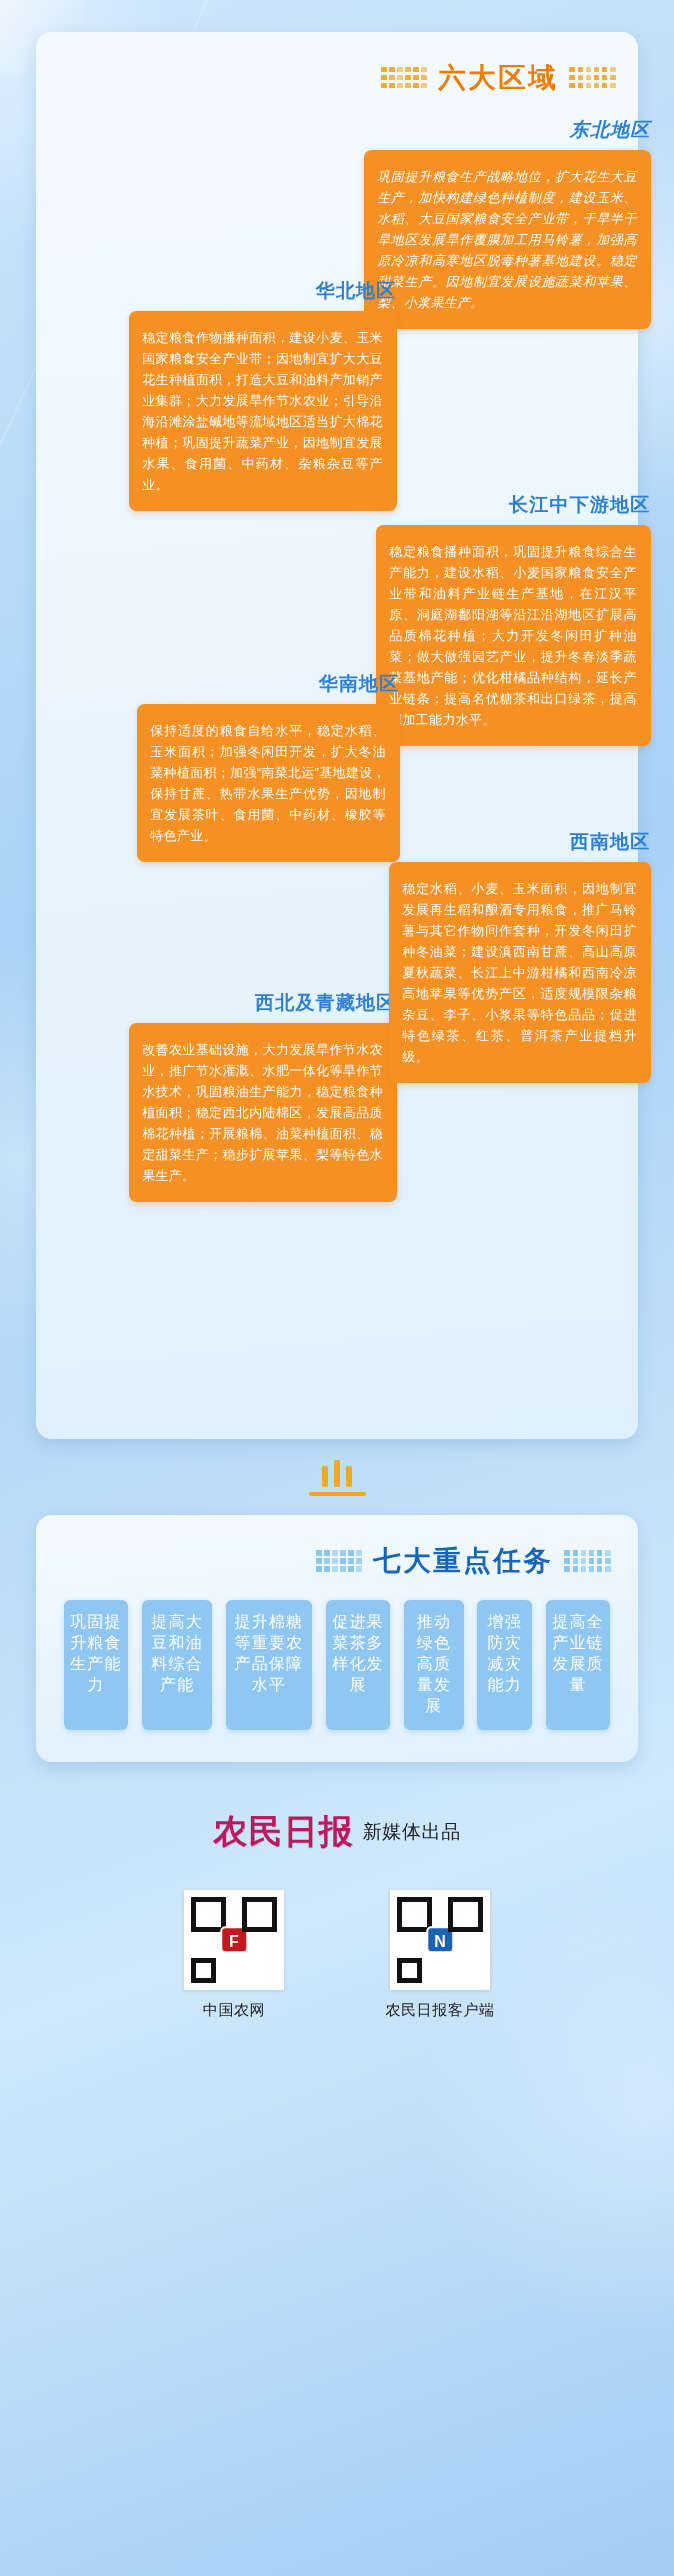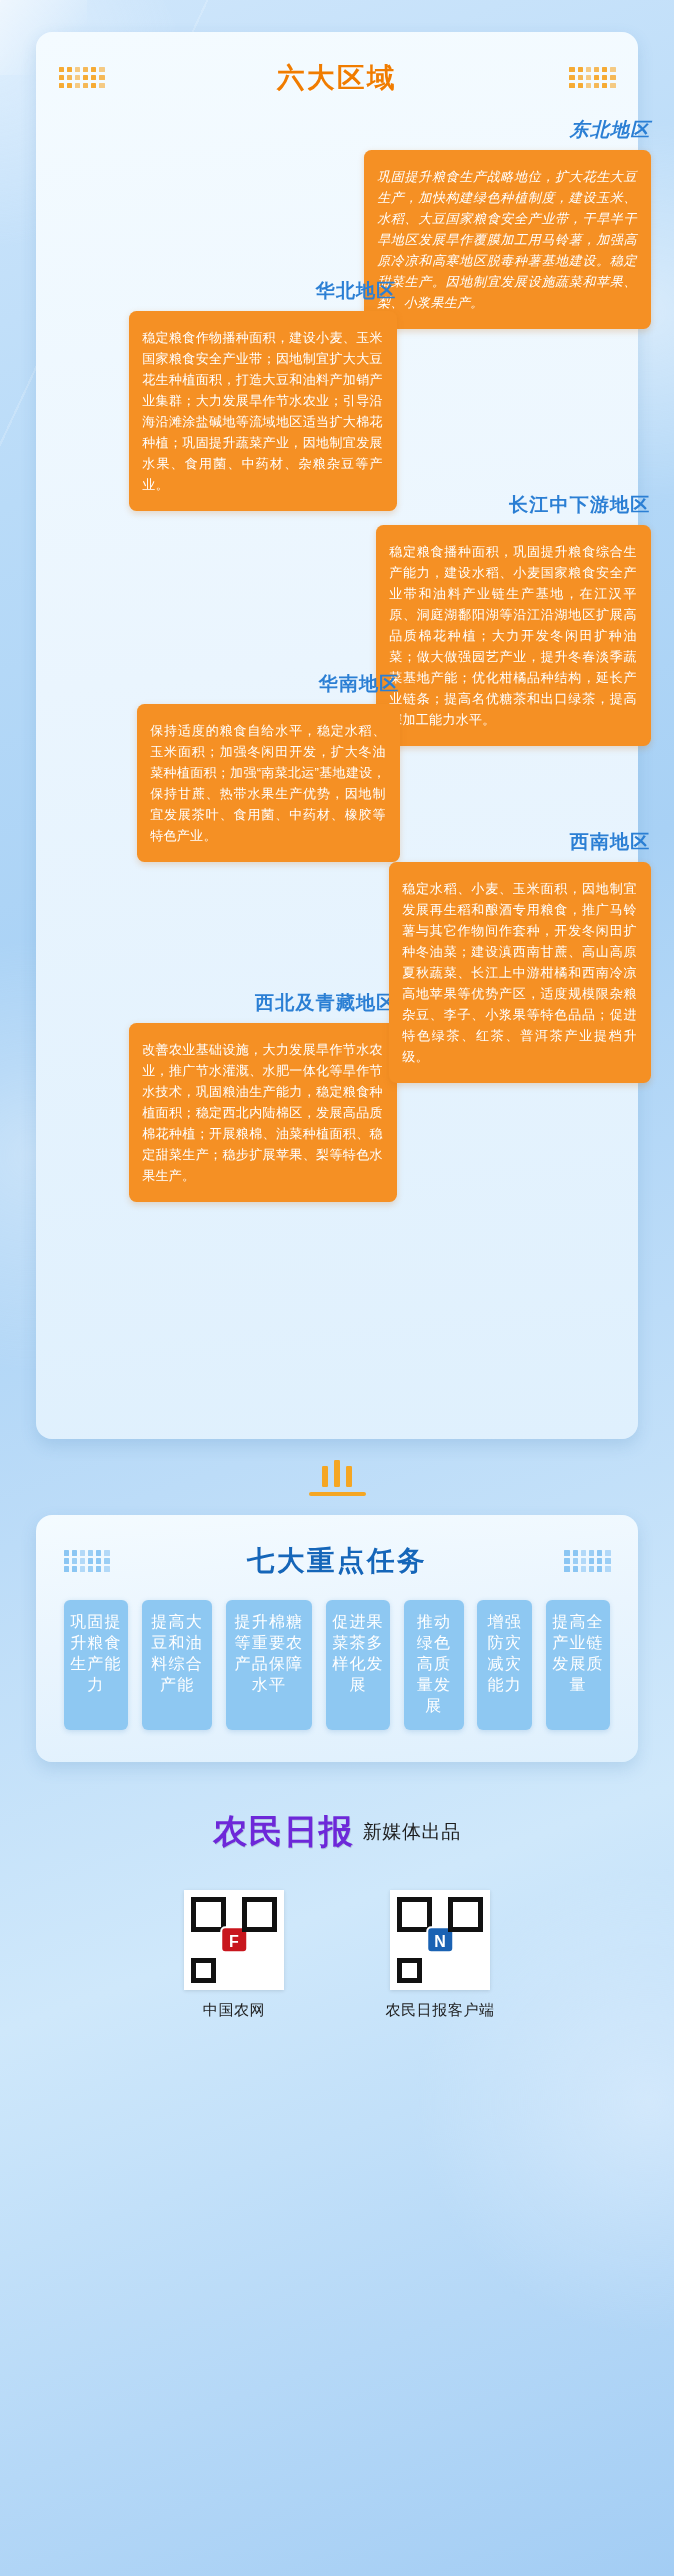--- a/index.html
+++ b/index.html
@@ -33,21 +33,21 @@
     position: relative;
     margin: 0 36px;
     border-radius: 16px;
     background: linear-gradient(175deg,#f4fbff 0%,#eaf5fe 45%,#dff0fd 100%);
     box-shadow: 0 6.2px 16px rgba(60,120,180,.18);
     padding: 27.5px 22.5px 30px;
   }
   .card.first { margin-top: 32px; }
 
   .title-row {
-    display: flex; align-items: center; justify-content: space-between; gap: 11.2px;
+    display: flex; align-items: center; justify-content: flex-end; gap: 11.2px;
     margin-bottom: 21px;
   }
   .dots {
     display: grid;
     grid-template-columns: repeat(6, 5.6px);
     grid-template-rows: repeat(3, 5.6px);
     gap: 2.5px;
   }
   .dots i { display:block; width: 5.6px; height: 5.6px; background: #f6a21e; border-radius: 0.6px; opacity: .9; }
   .dots i:nth-child(3n) { opacity: .55; }
@@ -112,21 +112,21 @@
     font-size: 16px;
     letter-spacing: 1.2px;
     padding: 12.5px 6.2px;
     box-shadow: 0 1.9px 5px rgba(60,130,190,.2);
   }
 
   
   .footer { position: relative; margin-top: 47px; padding-bottom: 37px; text-align: center; }
   .brand-row { display: flex; align-items: center; justify-content: center; gap: 8.7px; }
   .brand-logo {
-    font-size: 34px; font-weight: bold; color: #6d28d9;
+    font-size: 34px; font-weight: bold; color: #be185d;
     letter-spacing: 1.2px;
     font-family: "Liberation Serif", serif;
     text-shadow: 0.6px 0.6px 0 rgba(0,0,0,.12);
   }
   .brand-sub { font-size: 19px; color: #1d1d1d; letter-spacing: 0.6px; }
 
   .qr-row { display: flex; justify-content: center; gap: 94px; margin-top: 35px; }
   .qr-item { width: 112px; }
   .qr {
     width: 100px; height: 100px; margin: 0 auto;

